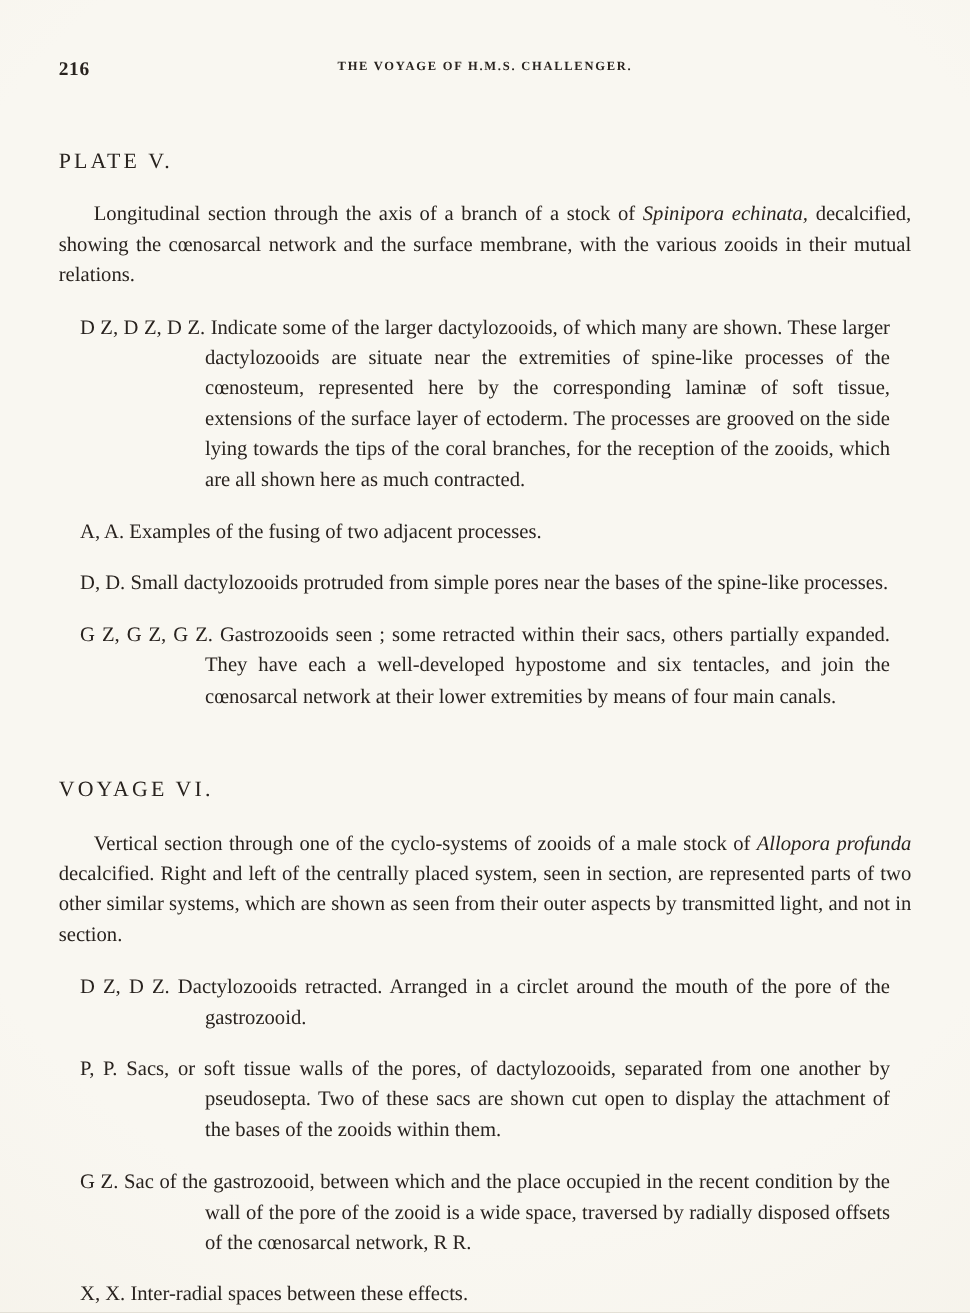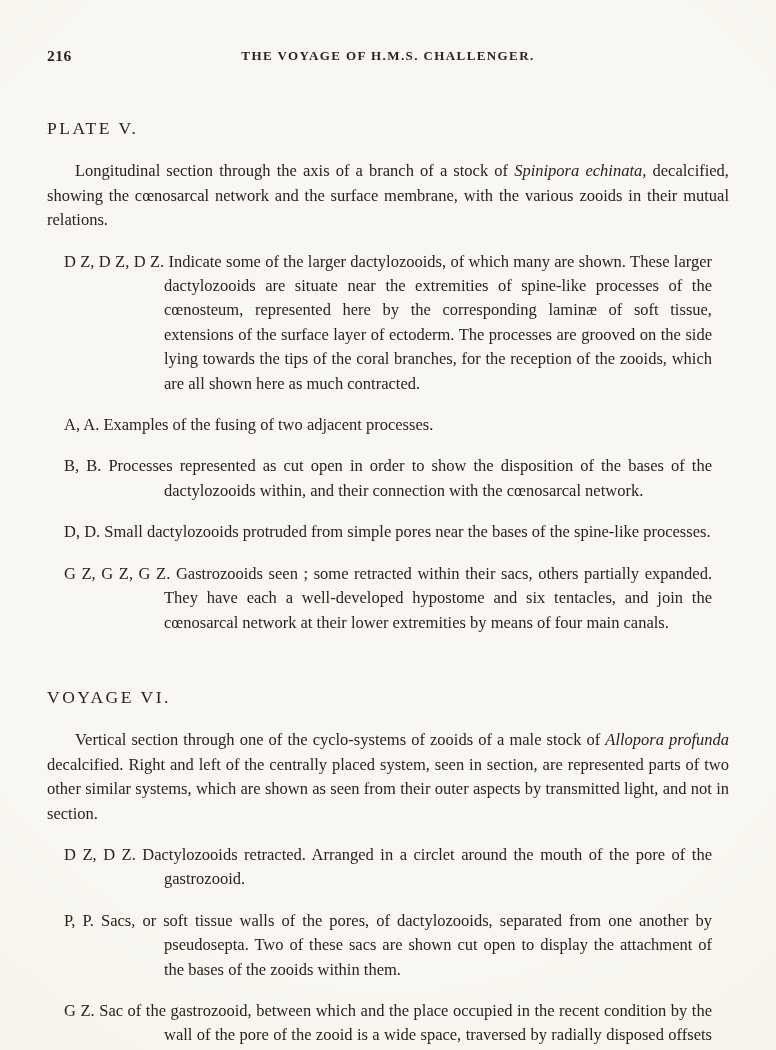--- a/index.html
+++ b/index.html
@@ -25,21 +25,21 @@
   }
   .page-number {
     position: absolute;
     left: 0; top: 1px;
     font-size: 15.5px;
     font-weight: bold;
     letter-spacing: 0.5px;
   }
   .running-title {
     text-align: center;
-    font-size: 13px;
+    font-size: 10px;
     font-weight: bold;
     letter-spacing: 1.4px;
     padding-top: 2px;
   }
   .plate-heading {
     text-align: left;
     font-size: 17.5px;
     font-weight: normal;
     letter-spacing: 2.5px;
     margin: 50px 0 19px 0;
@@ -77,22 +77,20 @@
     <h2 class="plate-heading">PLATE V.</h2>
 
     <p class="intro"><span>Longitudinal section through the axis of a branch of a stock of </span><span class="species">Spinipora echinata,</span><span> decalcified, showing the cœnosarcal network and the surface membrane, with the various zooids in their mutual relations.</span></p>
 
     <p class="entry"><span class="entry-label">D Z, D Z, D Z.</span>
       <span>Indicate some of the larger dactylozooids, of which many are shown. These larger dactylozooids are situate near the extremities of spine-like processes of the cœnosteum, represented here by the corresponding laminæ of soft tissue, extensions of the surface layer of ectoderm.  The processes are grooved on the side lying towards the tips of the coral branches, for the reception of the zooids, which are all shown here as much contracted.</span></p>
 
     <p class="entry"><span class="entry-label">A, A.</span>
       <span>Examples of the fusing of two adjacent processes.</span></p>
 
-    <p class="entry"><span class="entry-label">B, B.</span>
-      <span>Processes represented as cut open in order to show the disposition of the bases of the dactylozooids within, and their connection with the cœnosarcal network.</span></p>
 
     <p class="entry"><span class="entry-label">D, D.</span>
       <span>Small dactylozooids protruded from simple pores near the bases of the spine-like processes.</span></p>
 
     <p class="entry"><span class="entry-label">G Z, G Z, G Z.</span>
       <span>Gastrozooids seen ; some retracted within their sacs, others partially expanded.  They have each a well-developed hypostome and six tentacles, and join the cœnosarcal network at their lower extremities by means of four main canals.</span></p>
 
     <h2 class="plate-heading">VOYAGE VI.</h2>
 
     <p class="intro"><span>Vertical section through one of the cyclo-systems of zooids of a male stock of </span><span class="species">Allopora profunda</span><span> decalcified.  Right and left of the centrally placed system, seen in section, are represented parts of two other similar systems, which are shown as seen from their outer aspects by transmitted light, and not in section.</span></p>

